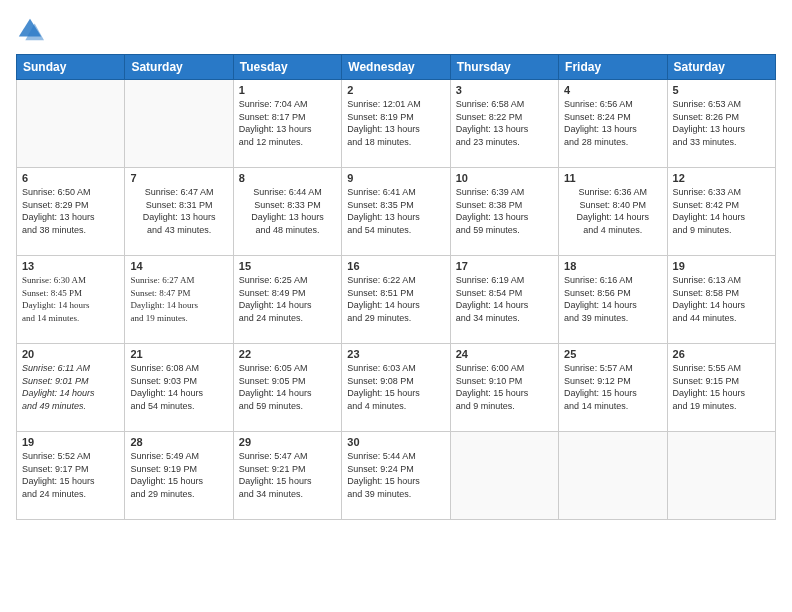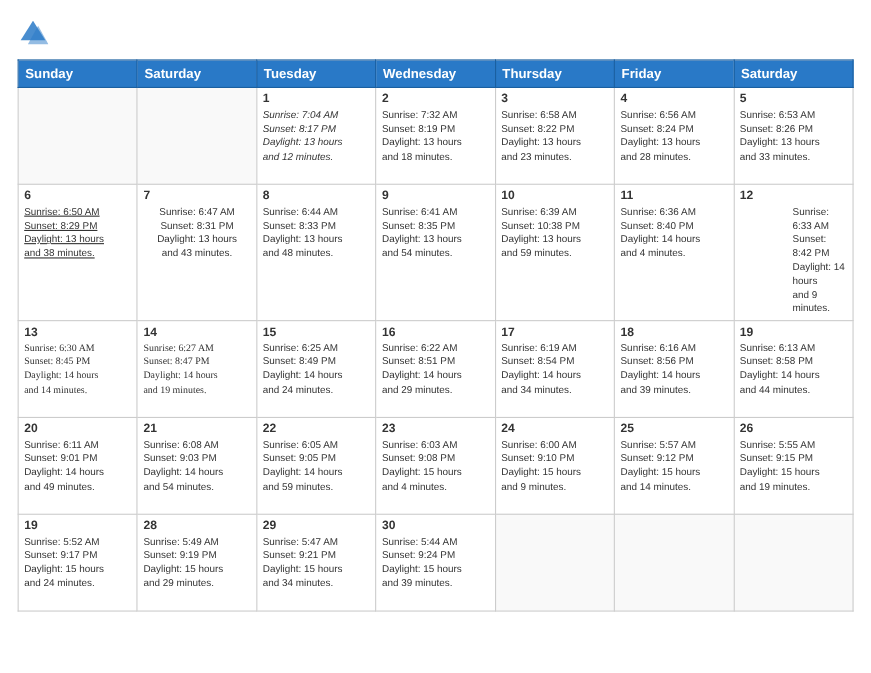--- a/index.html
+++ b/index.html
@@ -118,28 +118,28 @@
           <th>Friday</th>
           <th>Saturday</th>
         </tr>
     </thead>
     <tbody id="calendar-body">
     <tr>
           <td class="empty"></td>
           <td class="empty"></td>
           <td>
             <div class="day-number">1</div>
-            <div class="day-info" style="white-space: pre-line; font-style: italic;">Sunrise: 7:04 AM
+            <div class="day-info" style="white-space: pre-line;">Sunrise: 7:04 AM
 Sunset: 8:17 PM
 Daylight: 13 hours
 and 12 minutes.</div>
           </td>
           <td>
             <div class="day-number">2</div>
-            <div class="day-info" style="white-space: pre-line;">Sunrise: 7:32 AM
+            <div class="day-info" style="white-space: pre-line;">Sunrise: 12:01 AM
 Sunset: 8:19 PM
 Daylight: 13 hours
 and 18 minutes.</div>
           </td>
           <td>
             <div class="day-number">3</div>
             <div class="day-info" style="white-space: pre-line;">Sunrise: 6:58 AM
 Sunset: 8:22 PM
 Daylight: 13 hours
 and 23 minutes.</div>
@@ -155,63 +155,63 @@
             <div class="day-number">5</div>
             <div class="day-info" style="white-space: pre-line;">Sunrise: 6:53 AM
 Sunset: 8:26 PM
 Daylight: 13 hours
 and 33 minutes.</div>
           </td>
         </tr>
         <tr>
           <td>
             <div class="day-number">6</div>
-            <div class="day-info" style="white-space: pre-line; text-decoration: underline;">Sunrise: 6:50 AM
+            <div class="day-info" style="white-space: pre-line;">Sunrise: 6:50 AM
 Sunset: 8:29 PM
 Daylight: 13 hours
 and 38 minutes.</div>
           </td>
           <td>
             <div class="day-number">7</div>
             <div class="day-info" style="white-space: pre-line; text-align: center;">Sunrise: 6:47 AM
 Sunset: 8:31 PM
 Daylight: 13 hours
 and 43 minutes.</div>
           </td>
           <td>
             <div class="day-number">8</div>
-            <div class="day-info" style="white-space: pre-line;">Sunrise: 6:44 AM
+            <div class="day-info" style="white-space: pre-line; text-align: center;">Sunrise: 6:44 AM
 Sunset: 8:33 PM
 Daylight: 13 hours
 and 48 minutes.</div>
           </td>
           <td>
             <div class="day-number">9</div>
             <div class="day-info" style="white-space: pre-line;">Sunrise: 6:41 AM
 Sunset: 8:35 PM
 Daylight: 13 hours
 and 54 minutes.</div>
           </td>
           <td>
             <div class="day-number">10</div>
             <div class="day-info" style="white-space: pre-line;">Sunrise: 6:39 AM
-Sunset: 10:38 PM
+Sunset: 8:38 PM
 Daylight: 13 hours
 and 59 minutes.</div>
           </td>
           <td>
             <div class="day-number">11</div>
-            <div class="day-info" style="white-space: pre-line;">Sunrise: 6:36 AM
+            <div class="day-info" style="white-space: pre-line; text-align: center;">Sunrise: 6:36 AM
 Sunset: 8:40 PM
 Daylight: 14 hours
 and 4 minutes.</div>
           </td>
           <td>
             <div class="day-number">12</div>
-            <div class="day-info" style="white-space: pre-line; margin-left: 48px;">Sunrise: 6:33 AM
+            <div class="day-info" style="white-space: pre-line;">Sunrise: 6:33 AM
 Sunset: 8:42 PM
 Daylight: 14 hours
 and 9 minutes.</div>
           </td>
         </tr>
         <tr>
           <td>
             <div class="day-number">13</div>
             <div class="day-info" style="white-space: pre-line; font-family: Liberation Serif, serif;">Sunrise: 6:30 AM
 Sunset: 8:45 PM
@@ -257,21 +257,21 @@
             <div class="day-number">19</div>
             <div class="day-info" style="white-space: pre-line;">Sunrise: 6:13 AM
 Sunset: 8:58 PM
 Daylight: 14 hours
 and 44 minutes.</div>
           </td>
         </tr>
         <tr>
           <td>
             <div class="day-number">20</div>
-            <div class="day-info" style="white-space: pre-line;">Sunrise: 6:11 AM
+            <div class="day-info" style="white-space: pre-line; font-style: italic;">Sunrise: 6:11 AM
 Sunset: 9:01 PM
 Daylight: 14 hours
 and 49 minutes.</div>
           </td>
           <td>
             <div class="day-number">21</div>
             <div class="day-info" style="white-space: pre-line;">Sunrise: 6:08 AM
 Sunset: 9:03 PM
 Daylight: 14 hours
 and 54 minutes.</div>

